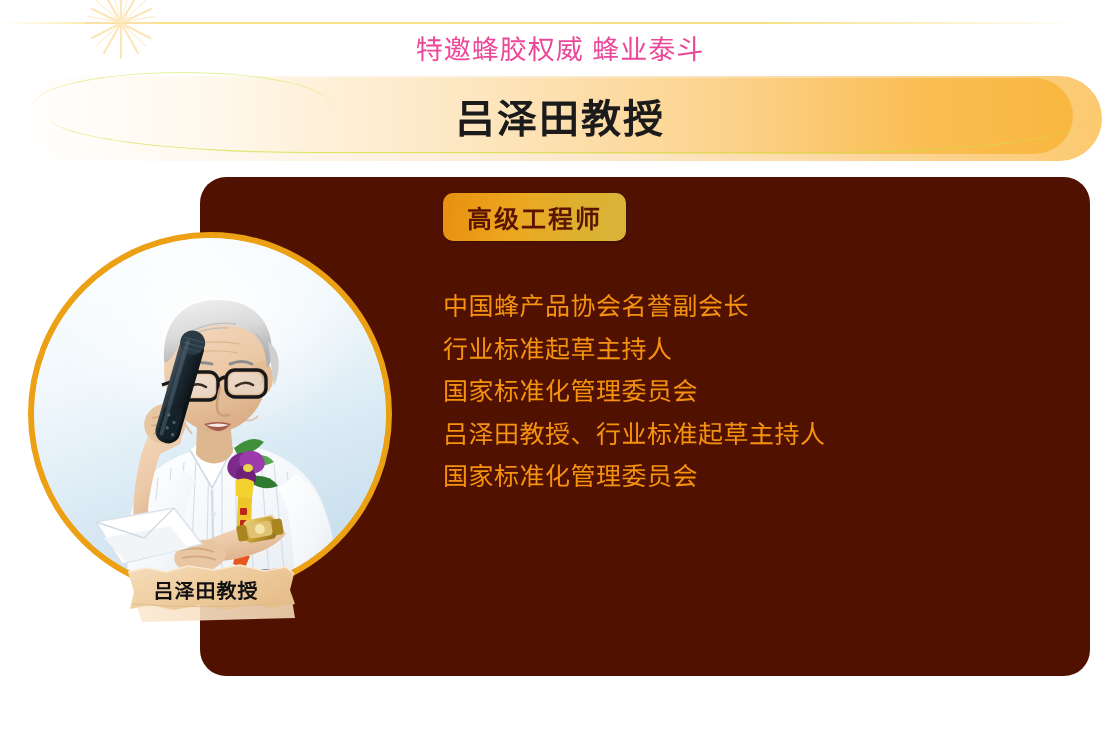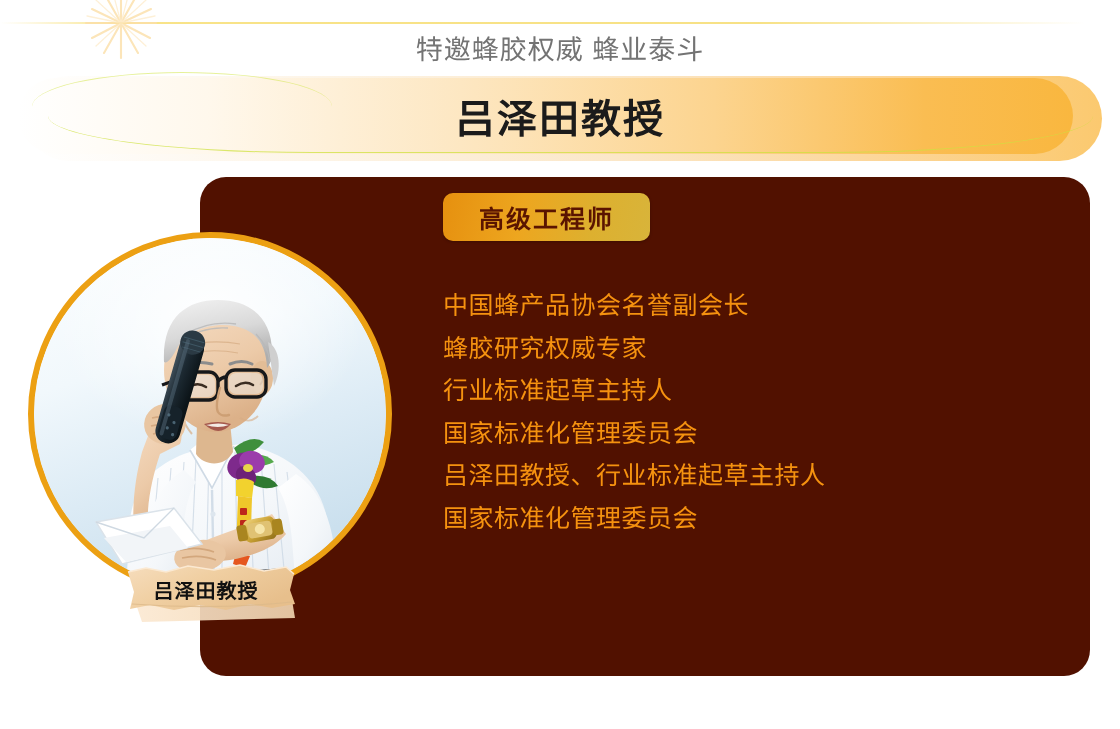--- a/index.html
+++ b/index.html
@@ -23,21 +23,21 @@
     background:linear-gradient(90deg,rgba(255,236,150,0) 0%,rgba(248,226,130,.95) 12%,rgba(246,222,120,.9) 70%,rgba(255,240,170,0) 100%);
     border-radius:2px;
   }
 
   
   .subtitle{
     position:absolute;top:28px;left:0;width:1120px;
     text-align:center;
     font-size:27px;
     letter-spacing:1px;
-    color:#737373;
+    color:#ec4899;
     font-weight:400;
   }
 
   
   .banner-wrap{position:absolute;left:18px;top:76px;width:1084px;height:85px;}
   .banner-back{
     position:absolute;left:8px;top:0;width:1076px;height:85px;
     border-radius:44px;
     background:linear-gradient(90deg,#ffffff 0%,#fdf4e6 28%,#fbe7c8 55%,#fcd79c 78%,#fbc96f 100%);
   }
@@ -69,39 +69,38 @@
   
   .panel{
     position:absolute;left:200px;top:177px;width:890px;height:499px;
     background:#511100;
     border-radius:26px;
   }
 
   
   .badge{
     position:absolute;left:243px;top:16px;
-    height:48px;padding:0 36px;
+    height:48px;padding:0 24px;
     display:flex;align-items:center;justify-content:center;
     border-radius:10px;
     background:linear-gradient(100deg,#e6900f 0%,#eda61f 38%,#ddb02f 72%,#d8b43a 100%);
     color:#5a1400;font-size:25px;font-weight:700;letter-spacing:2px;
     box-shadow:0 1px 3px rgba(0,0,0,.25);
   }
 
   
   .cred-list{
     position:absolute;left:243px;top:108px;width:620px;
   }
   .cred-item{
     font-size:25px;
     line-height:42.5px;
     color:#f5920f;
     letter-spacing:.5px;
     white-space:nowrap;
-    font-family:Liberation Serif, serif;
   }
 
   
   .portrait{
     position:absolute;left:28px;top:232px;width:364px;height:364px;
     border-radius:50%;
     border:6px solid #eca013;
     box-sizing:border-box;
     overflow:hidden;
     background:linear-gradient(170deg,#fbfdfe 0%,#eef6fb 45%,#dbeaf4 78%,#cfe3f0 100%);
@@ -165,21 +164,20 @@
   </div>
 
   <div class="panel">
 
     <div class="badge">
       <span>高级工程师</span>
     </div>
 
     <div class="cred-list">
       <div class="cred-item">中国蜂产品协会名誉副会长</div>
-      <div class="cred-item">蜂胶研究权威专家</div>
       <div class="cred-item">行业标准起草主持人</div>
       <div class="cred-item">国家标准化管理委员会</div>
       <div class="cred-item">吕泽田教授、行业标准起草主持人</div>
       <div class="cred-item">国家标准化管理委员会</div>
     </div>
   </div>
 
   <div class="portrait">
     <svg class="photo-svg" viewBox="0 0 352 352" preserveAspectRatio="xMidYMid slice" aria-hidden="true">
       <defs>

